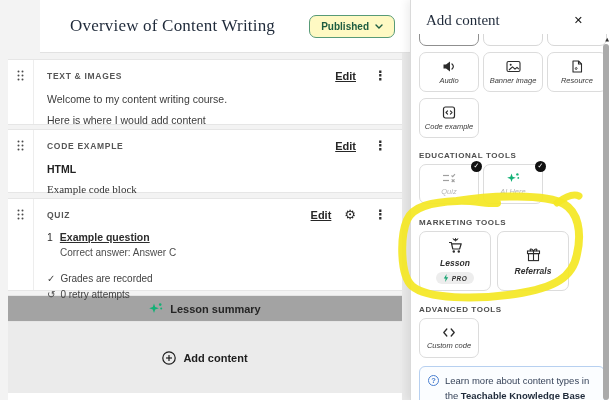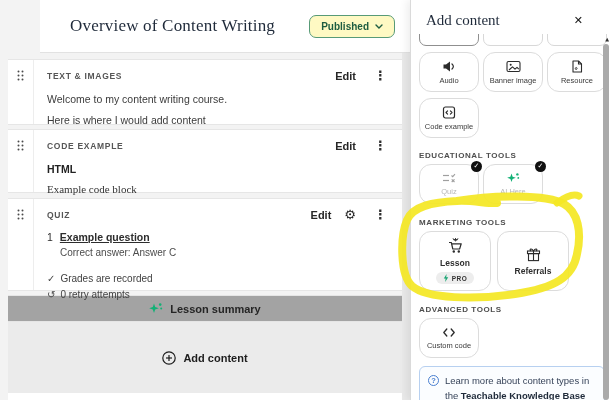--- a/index.html
+++ b/index.html
@@ -36,21 +36,21 @@
   .card {
     margin:0 0 4px 8px; background:#fff;
     border-top:1px solid #e6e6e6; border-bottom:1px solid #e6e6e6;
     display:flex; align-items:stretch;
   }
   .card.first { margin-top:5px; }
   .drag-gutter { width:26px; border-right:1px solid #ededed; display:flex; justify-content:center; padding-top:10px; flex:none; }
   .card-content { flex:1; padding:7px 10px 8px 13px; }
   .card-head { display:flex; align-items:center; }
   .type-label { font-size:8.5px; font-weight:600; letter-spacing:.7px; color:#565656; }
-  .edit-link { margin-left:auto; font-size:11px; font-weight:bold; color:#262626; cursor:pointer; }
+  .edit-link { margin-left:auto; font-size:11px; font-weight:bold; text-decoration:underline; color:#262626; cursor:pointer; }
   .card-head .kebab { margin-left:13px; }
   .gear-btn { margin-left:13px; font-size:13px; color:#262626; cursor:pointer; line-height:1; }
   .para { font-size:10.5px; color:#3b3b3b; margin-top:9px; }
   .code-lang { font-size:10.5px; font-weight:bold; color:#222; margin-top:9px; }
   .code-body { font-family:"Liberation Serif", serif; font-size:11px; color:#333; margin-top:8px; }
   .quiz-q { display:flex; gap:7px; font-size:10.5px; margin-top:8px; color:#2d2d2d; }
   .quiz-q b { font-weight:bold;text-decoration:underline; }
   .quiz-answer { font-size:10px; color:#4c4c4c; margin:4px 0 0 13px; }
   .quiz-meta { display:flex; align-items:center; gap:5px; font-size:10px; color:#424242; margin-top:5px; }
   .quiz-meta.gap-top { margin-top:15px; }
@@ -80,23 +80,23 @@
   .rp-title { font-family:"Liberation Serif", serif; font-size:15px; color:#1f2a3a; }
   .close-btn { margin-left:auto; font-size:11px; font-weight:bold; color:#111; cursor:pointer; }
 
   .rp-scroll { position:absolute; top:34px; left:8px; width:188px; }
   .partial-row { height:14px; overflow:hidden; position:relative; }
   .partial-tile { position:absolute; top:-18px; width:60px; height:30px; border-radius:7px; border:1px solid #d8d8d8; background:#fff; }
   .partial-tile.focused { border:1.5px solid #8f8f8f; }
 
   .tile-row { display:flex; gap:4px; }
   .tile {
-    width:60px; height:40px; background:#fff; border:1px solid #dcdcdc; border-radius:12px;
+    width:60px; height:40px; background:#fff; border:1px solid #dcdcdc; border-radius:7px;
     display:flex; flex-direction:column; align-items:center; justify-content:center; gap:3px;
-    cursor:pointer; position:relative; flex:none;
+    cursor:pointer; position:relative; flex:none;font-style:italic;
   }
   .tile-label { font-size:7.5px; color:#3a3a3a; white-space:nowrap; }
   .tile.disabled { cursor:default; }
   .tile.disabled .tile-label { color:#b7b7b7; }
   .check-badge {
     position:absolute; top:-4px; right:-4px; width:11px; height:11px; border-radius:50%;
     background:#101010; color:#fff; font-size:7px; line-height:11px; text-align:center;
   }
   .section-label { font-size:8px; font-weight:600; letter-spacing:.6px; color:#4e4e4e; }
   .mt-row1 { margin-top:4px; }

